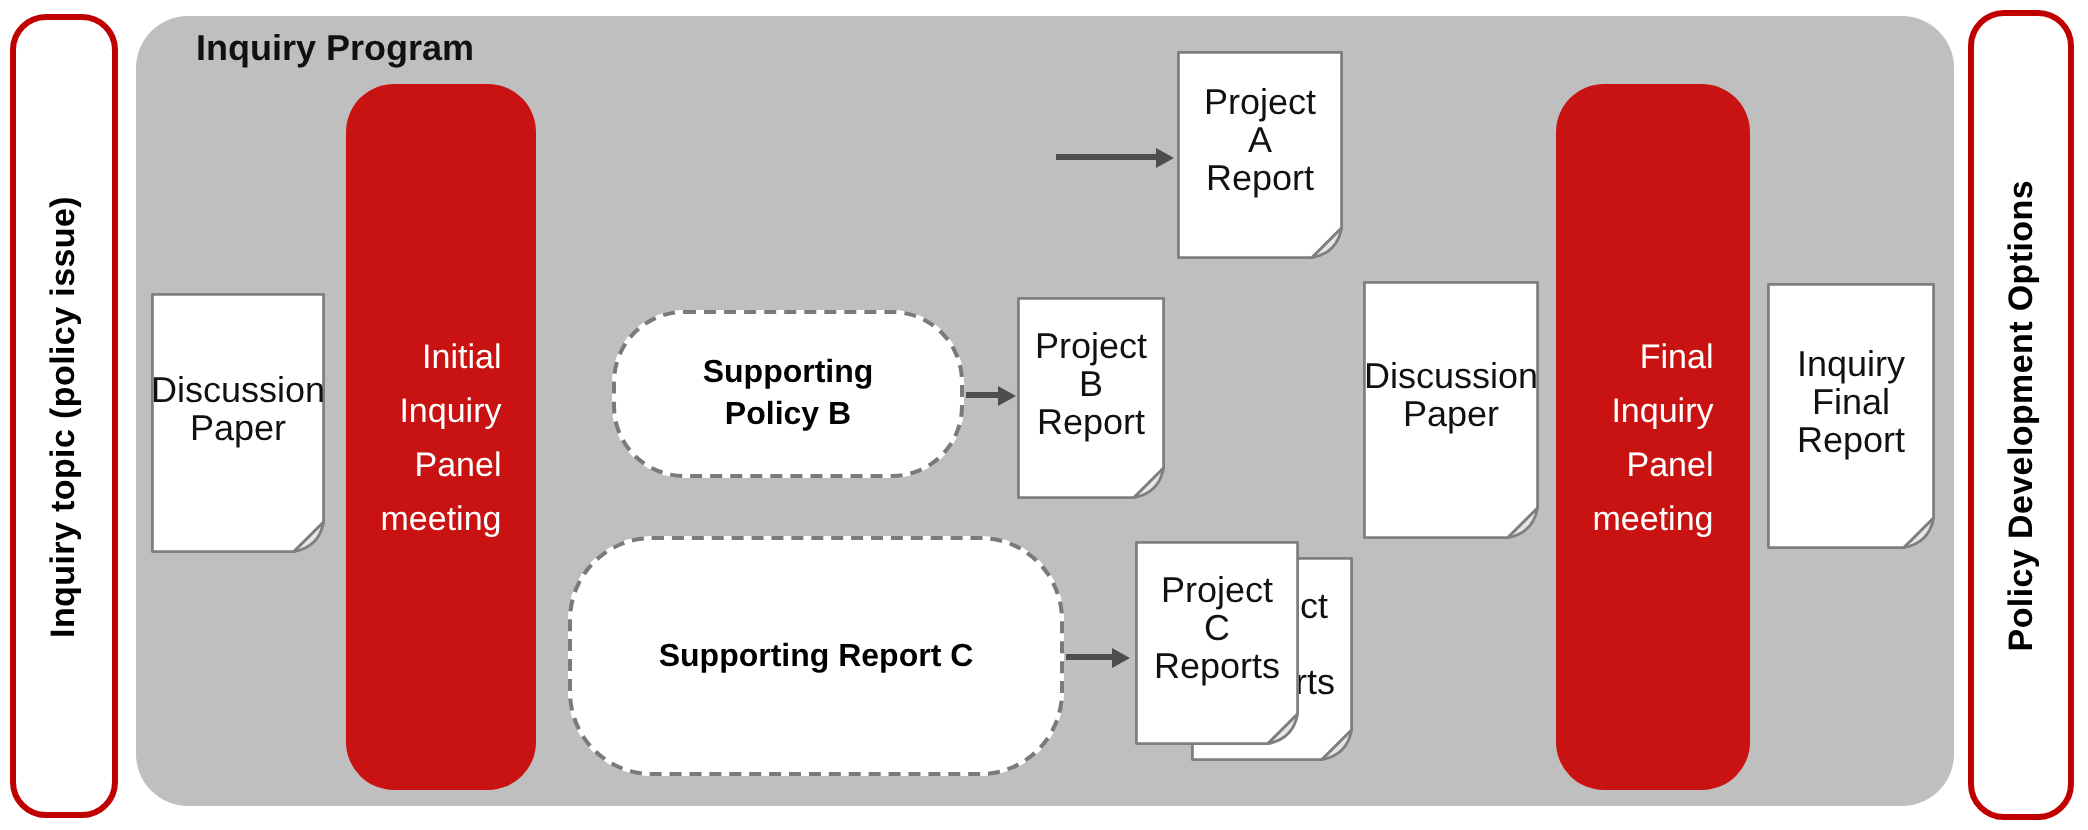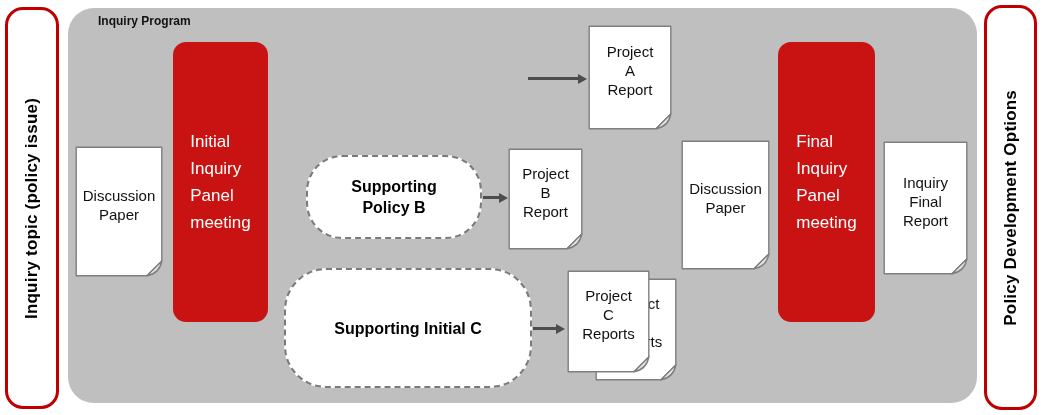--- a/index.html
+++ b/index.html
@@ -28,21 +28,21 @@
   .bar-left  { left: 5px;  top: 7px; width: 54px; height: 402px; }
   .bar-right { left: 984px; top: 5px; width: 53px; height: 405px; }
 
   
   .panel {
     position: absolute; left: 68px; top: 8px; width: 909px; height: 395px;
     background: var(--panel_gray, #BFBFBF); border-radius: 26px;
   }
   .panel-title {
     position: absolute; left: 30px; top: 6px;
-    font-weight: bold; font-size: 12px; color: #111;
+    font-weight: bold; font-size: 18px; color: #111;
   }
 
   
   .pill {
     position: absolute; background: #fff;
     border: 2.5px dashed var(--dashed_border, #7A7A7A);
     z-index: 1;
   }
   .pill-a { left: 34px;  top: 44px;  width: 425px; height: 66px; border-radius: 33px; }
   .pill-b { left: 238px; top: 147px; width: 176px; height: 84px; border-radius: 36px; }
@@ -51,37 +51,37 @@
     position: absolute; inset: 0;
     display: flex; align-items: center; justify-content: center;
     font-weight: bold; font-size: 16px; color: #000;
     text-align: center; white-space: pre-line; line-height: 21px;
   }
   
   .pill-a .pill-label { left: 166px; }
 
   
   .meeting {
-    position: absolute; top: 34px; height: 280px;
+    position: absolute; top: 34px; height: 353px;
     background: var(--red_fill, #C91212);
-    border-radius: 13px; z-index: 2;
+    border-radius: 24px; z-index: 2;
     display: flex; align-items: center; justify-content: center;
     color: #fff; font-size: 17px; line-height: 27px;
-    text-align: left; white-space: pre-line;
+    text-align: right; white-space: pre-line;
   }
   .meeting-initial { left: 105px; width: 95px; }
   .meeting-final   { left: 710px; width: 97px; }
 
   
   .doc { position: absolute; z-index: 2; }
   .doc-shape { position: absolute; left: 0; top: 0; }
   .doc-label {
     position: absolute; inset: 0; z-index: 1;
     display: flex; align-items: center; justify-content: center;
-    font-size: 15px; line-height: 19px; color: #111;
+    font-size: 18px; line-height: 19px; color: #111;
     text-align: center; white-space: pre-line; padding-bottom: 14px;
   }
   .doc-disc1  { left: 7px;   top: 138px; width: 88px; height: 131px; }
   .doc-a      { left: 520px; top: 17px;  width: 84px; height: 105px; }
   .doc-b      { left: 440px; top: 140px; width: 75px; height: 102px; }
   .doc-c-back { left: 527px; top: 270px; width: 82px; height: 103px; z-index: 2; }
   .doc-c-front{ left: 499px; top: 262px; width: 83px; height: 103px; z-index: 3; }
   .doc-disc2  { left: 613px; top: 132px; width: 89px; height: 130px; }
   .doc-final  { left: 815px; top: 133px; width: 85px; height: 134px; }
 
@@ -115,21 +115,21 @@
   </div>
 
   <div class="panel">
     <div class="panel-title">Inquiry Program</div>
 
     <div class="pill pill-b">
       <div class="pill-label">Supporting
 Policy B</div>
     </div>
     <div class="pill pill-c">
-      <div class="pill-label">Supporting Initial C</div>
+      <div class="pill-label">Supporting Report C</div>
     </div>
 
     <div class="arrow arrow-a"></div>
     <div class="arrow arrow-b"></div>
     <div class="arrow arrow-c"></div>
 
     <div class="meeting meeting-initial">Initial
 Inquiry
 Panel
 meeting</div>

